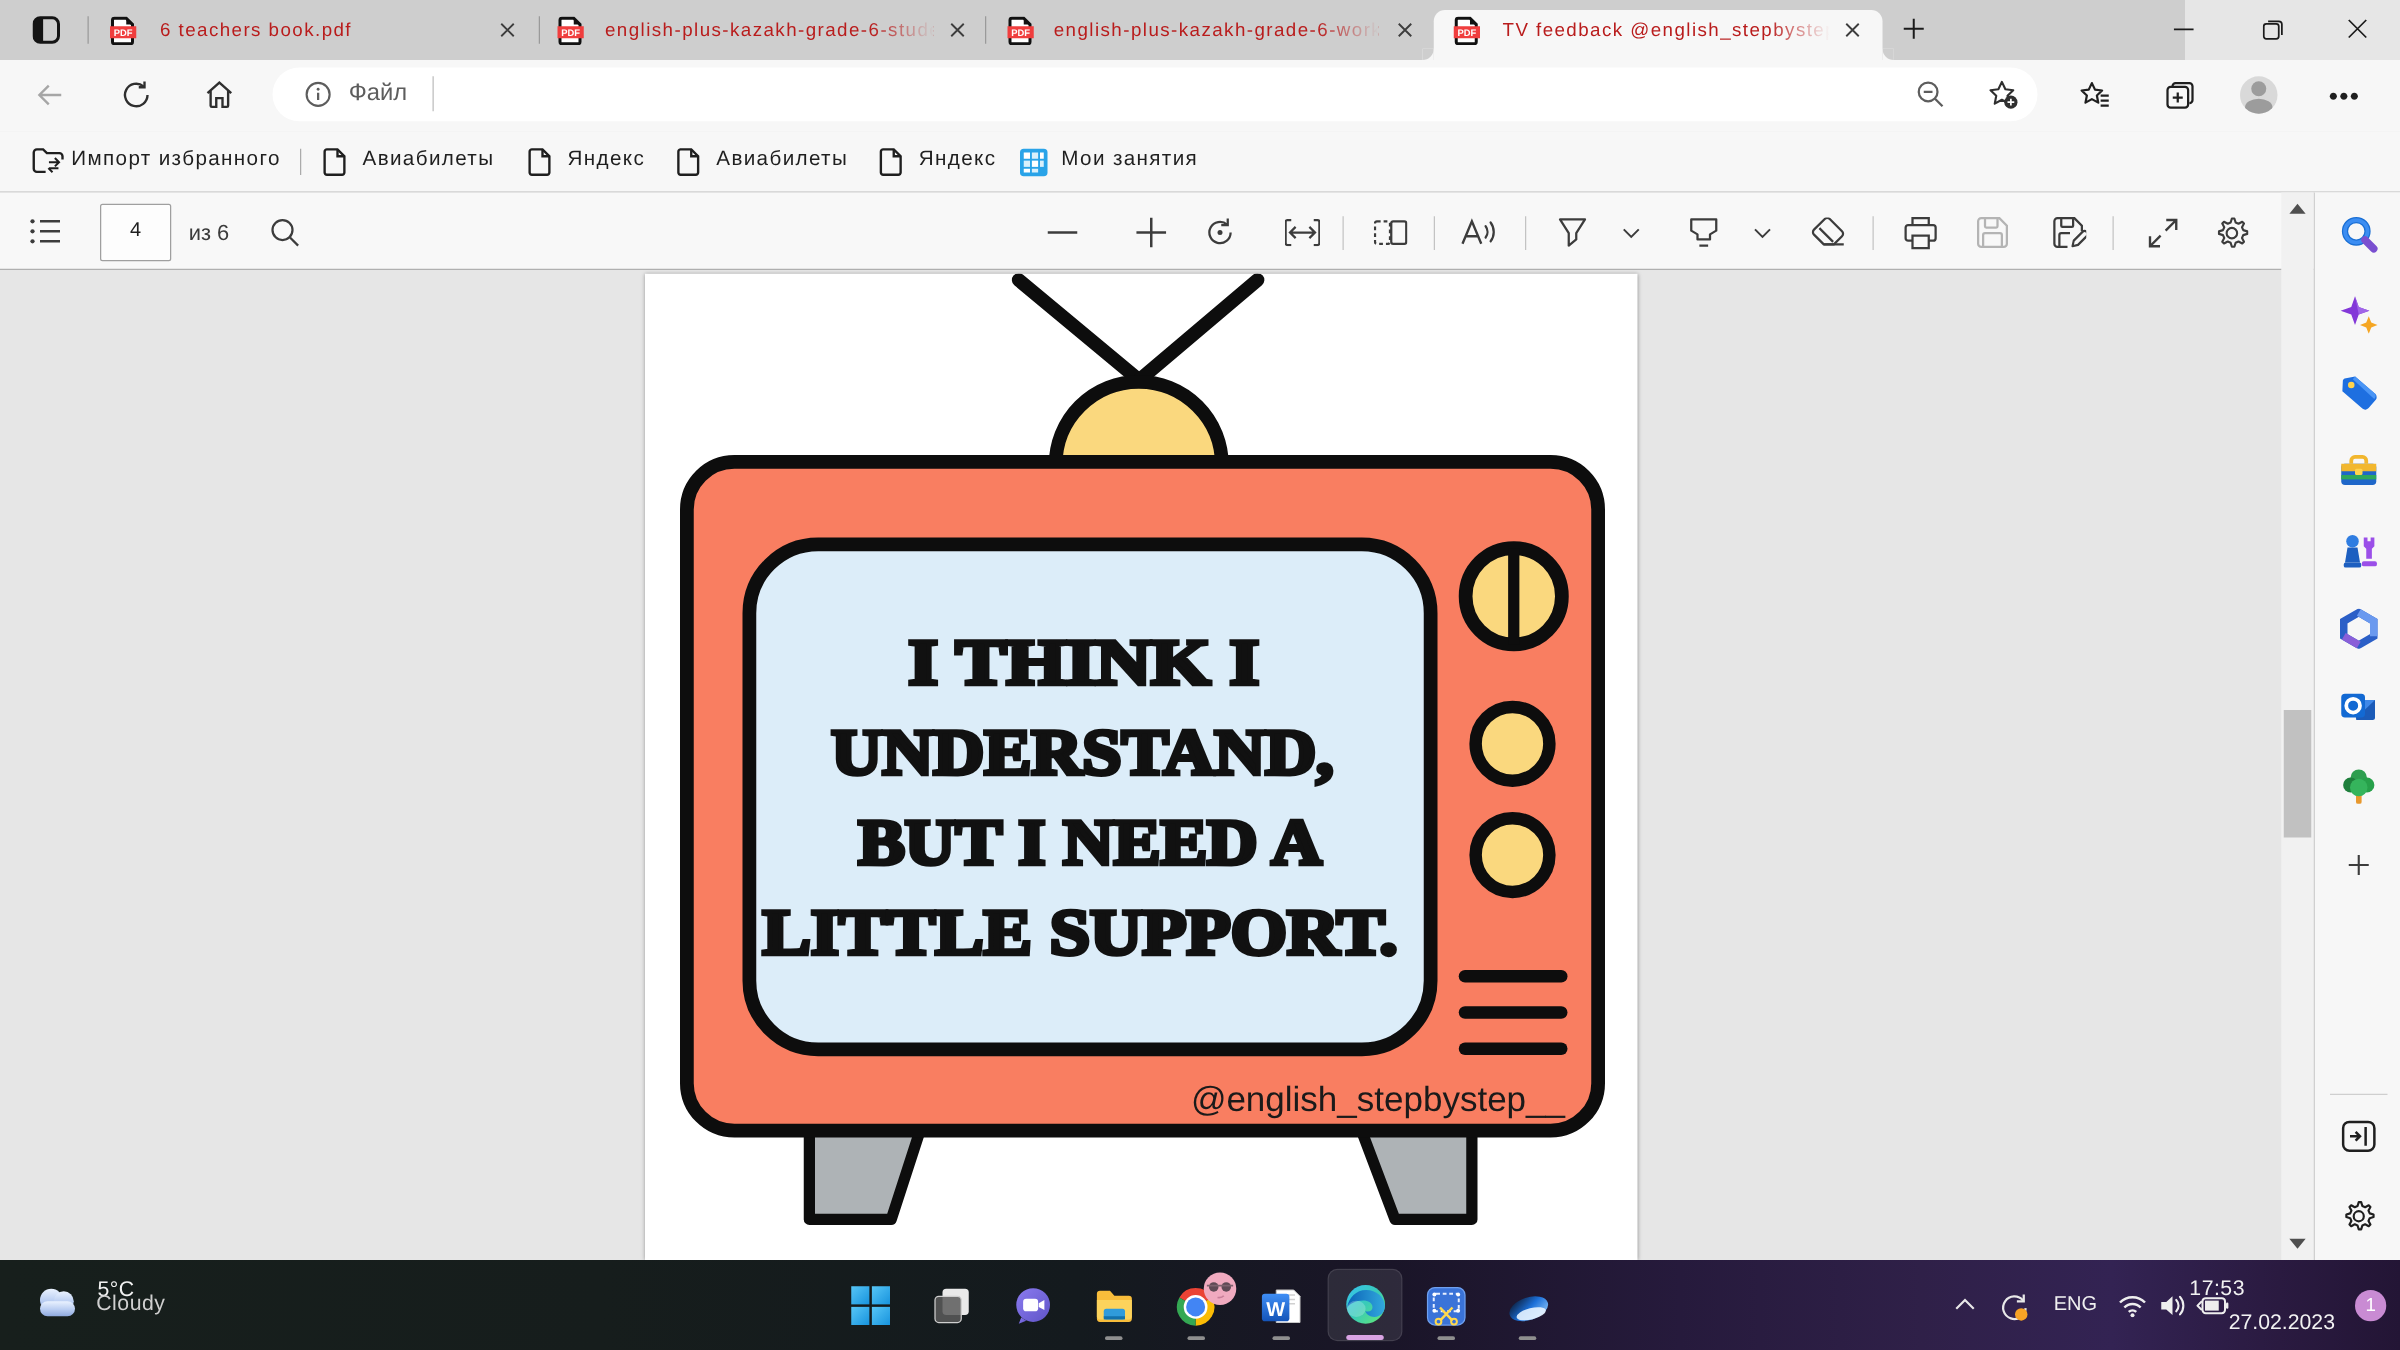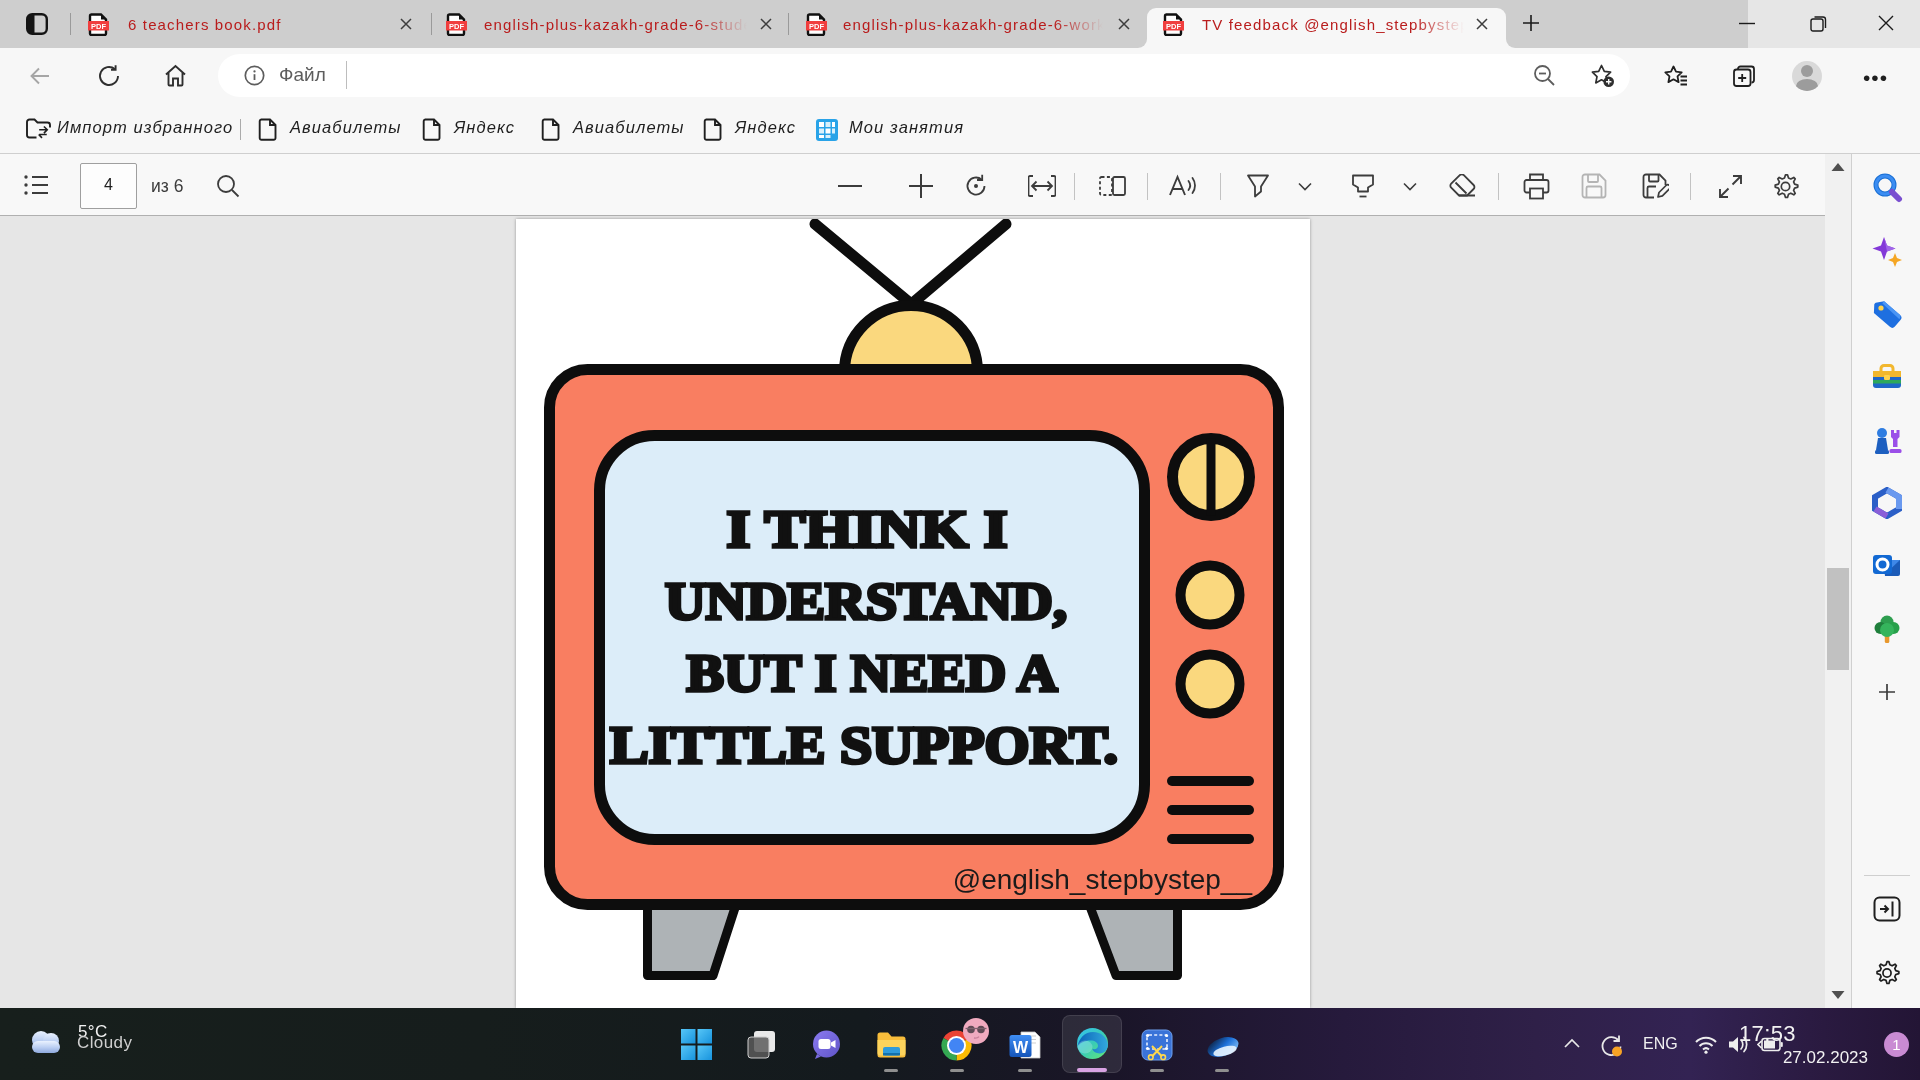--- a/index.html
+++ b/index.html
@@ -8,21 +8,21 @@
   .abs { position:absolute; }
   
   #tabbar { left:0; top:0; width:1748px; height:48px; background:#cecece; }
   .tabtitle { font-size:15px; letter-spacing:1.15px; color:#b91c1c; white-space:nowrap; overflow:hidden; }
   .tabsep { width:1px; height:22px; background:#9a9a9a; top:13px; }
   
   #addrrow { left:0; top:48px; width:1920px; height:57px; background:#f7f7f7; }
   #addrpill { left:218px; top:6px; width:1412px; height:43px; background:#ffffff; border-radius:22px; }
   
   #bmrow { left:0; top:105px; width:1920px; height:48px; background:#f7f7f7; }
-  .bmtext { font-size:16.5px; letter-spacing:1.1px; color:#1f1f1f; top:13px; white-space:nowrap;font-style:italic; }
+  .bmtext { font-size:16.5px; letter-spacing:1.1px; color:#1f1f1f; top:13px; white-space:nowrap; }
   
   #pdfbar { left:0; top:153px; width:1920px; height:63px; background:#f8f8f8; border-top:1px solid #cfcfcf; border-bottom:1px solid #b0b0b0; }
   
   #content { left:0; top:217px; width:1825px; height:791px; background:#e6e6e6; }
   #page { left:516px; top:2px; width:794px; height:789px; background:#ffffff; box-shadow:0 0 3px rgba(0,0,0,0.35); }
   
   #vscroll { left:1825px; top:154px; width:26px; height:854px; background:#f1f1f1; }
   #vthumb { left:2px; top:414px; width:22px; height:102px; background:#c1c1c1; }
   
   #sidebar { left:1851px; top:154px; width:69px; height:854px; background:#f7f7f7; border-left:1px solid #d0d0d0; }
@@ -575,16 +575,16 @@
   <svg class="abs" style="left:1727px;top:27px" width="22" height="19" viewBox="0 0 22 19">
     <path d="M2 6.5 h4 l5 -4.5 v15 l-5 -4.5 h-4 z" fill="#eee"></path>
     <path d="M14 5 a6.5 6.5 0 0 1 0 9 M17 2.5 a10.5 10.5 0 0 1 0 14" fill="none" stroke="#eee" stroke-width="1.7" stroke-linecap="round"></path>
   </svg>
   <svg class="abs" style="left:1757px;top:28px" width="26" height="17" viewBox="0 0 26 17">
     <rect x="5" y="2.5" width="18" height="12" rx="2.5" fill="none" stroke="#eee" stroke-width="1.6"></rect>
     <rect x="7" y="4.5" width="11" height="8" fill="#eee"></rect>
     <rect x="23.8" y="6" width="2" height="5" rx="1" fill="#eee"></rect>
     <path d="M4.5 5 L1 8.5 L4.5 12" fill="none" stroke="#eee" stroke-width="1.6"></path>
   </svg>
-  <div class="abs" style="left:1730px;top:13px;width:66px;text-align:right;font-size:22px;letter-spacing:0.4px;color:#f2f2f2">17:53</div>
+  <div class="abs" style="left:1730px;top:13px;width:66px;text-align:right;font-size:17px;letter-spacing:0.4px;color:#f2f2f2">17:53</div>
   <div class="abs" style="left:1779px;top:40px;width:89px;text-align:right;font-size:17px;color:#f2f2f2">27.02.2023</div>
   <div class="abs" style="left:1884px;top:24px;width:25px;height:25px;border-radius:50%;background:#c98bd3;color:#fff;font-size:15px;display:flex;align-items:center;justify-content:center">1</div>
 </div>
 
 </body></html>

